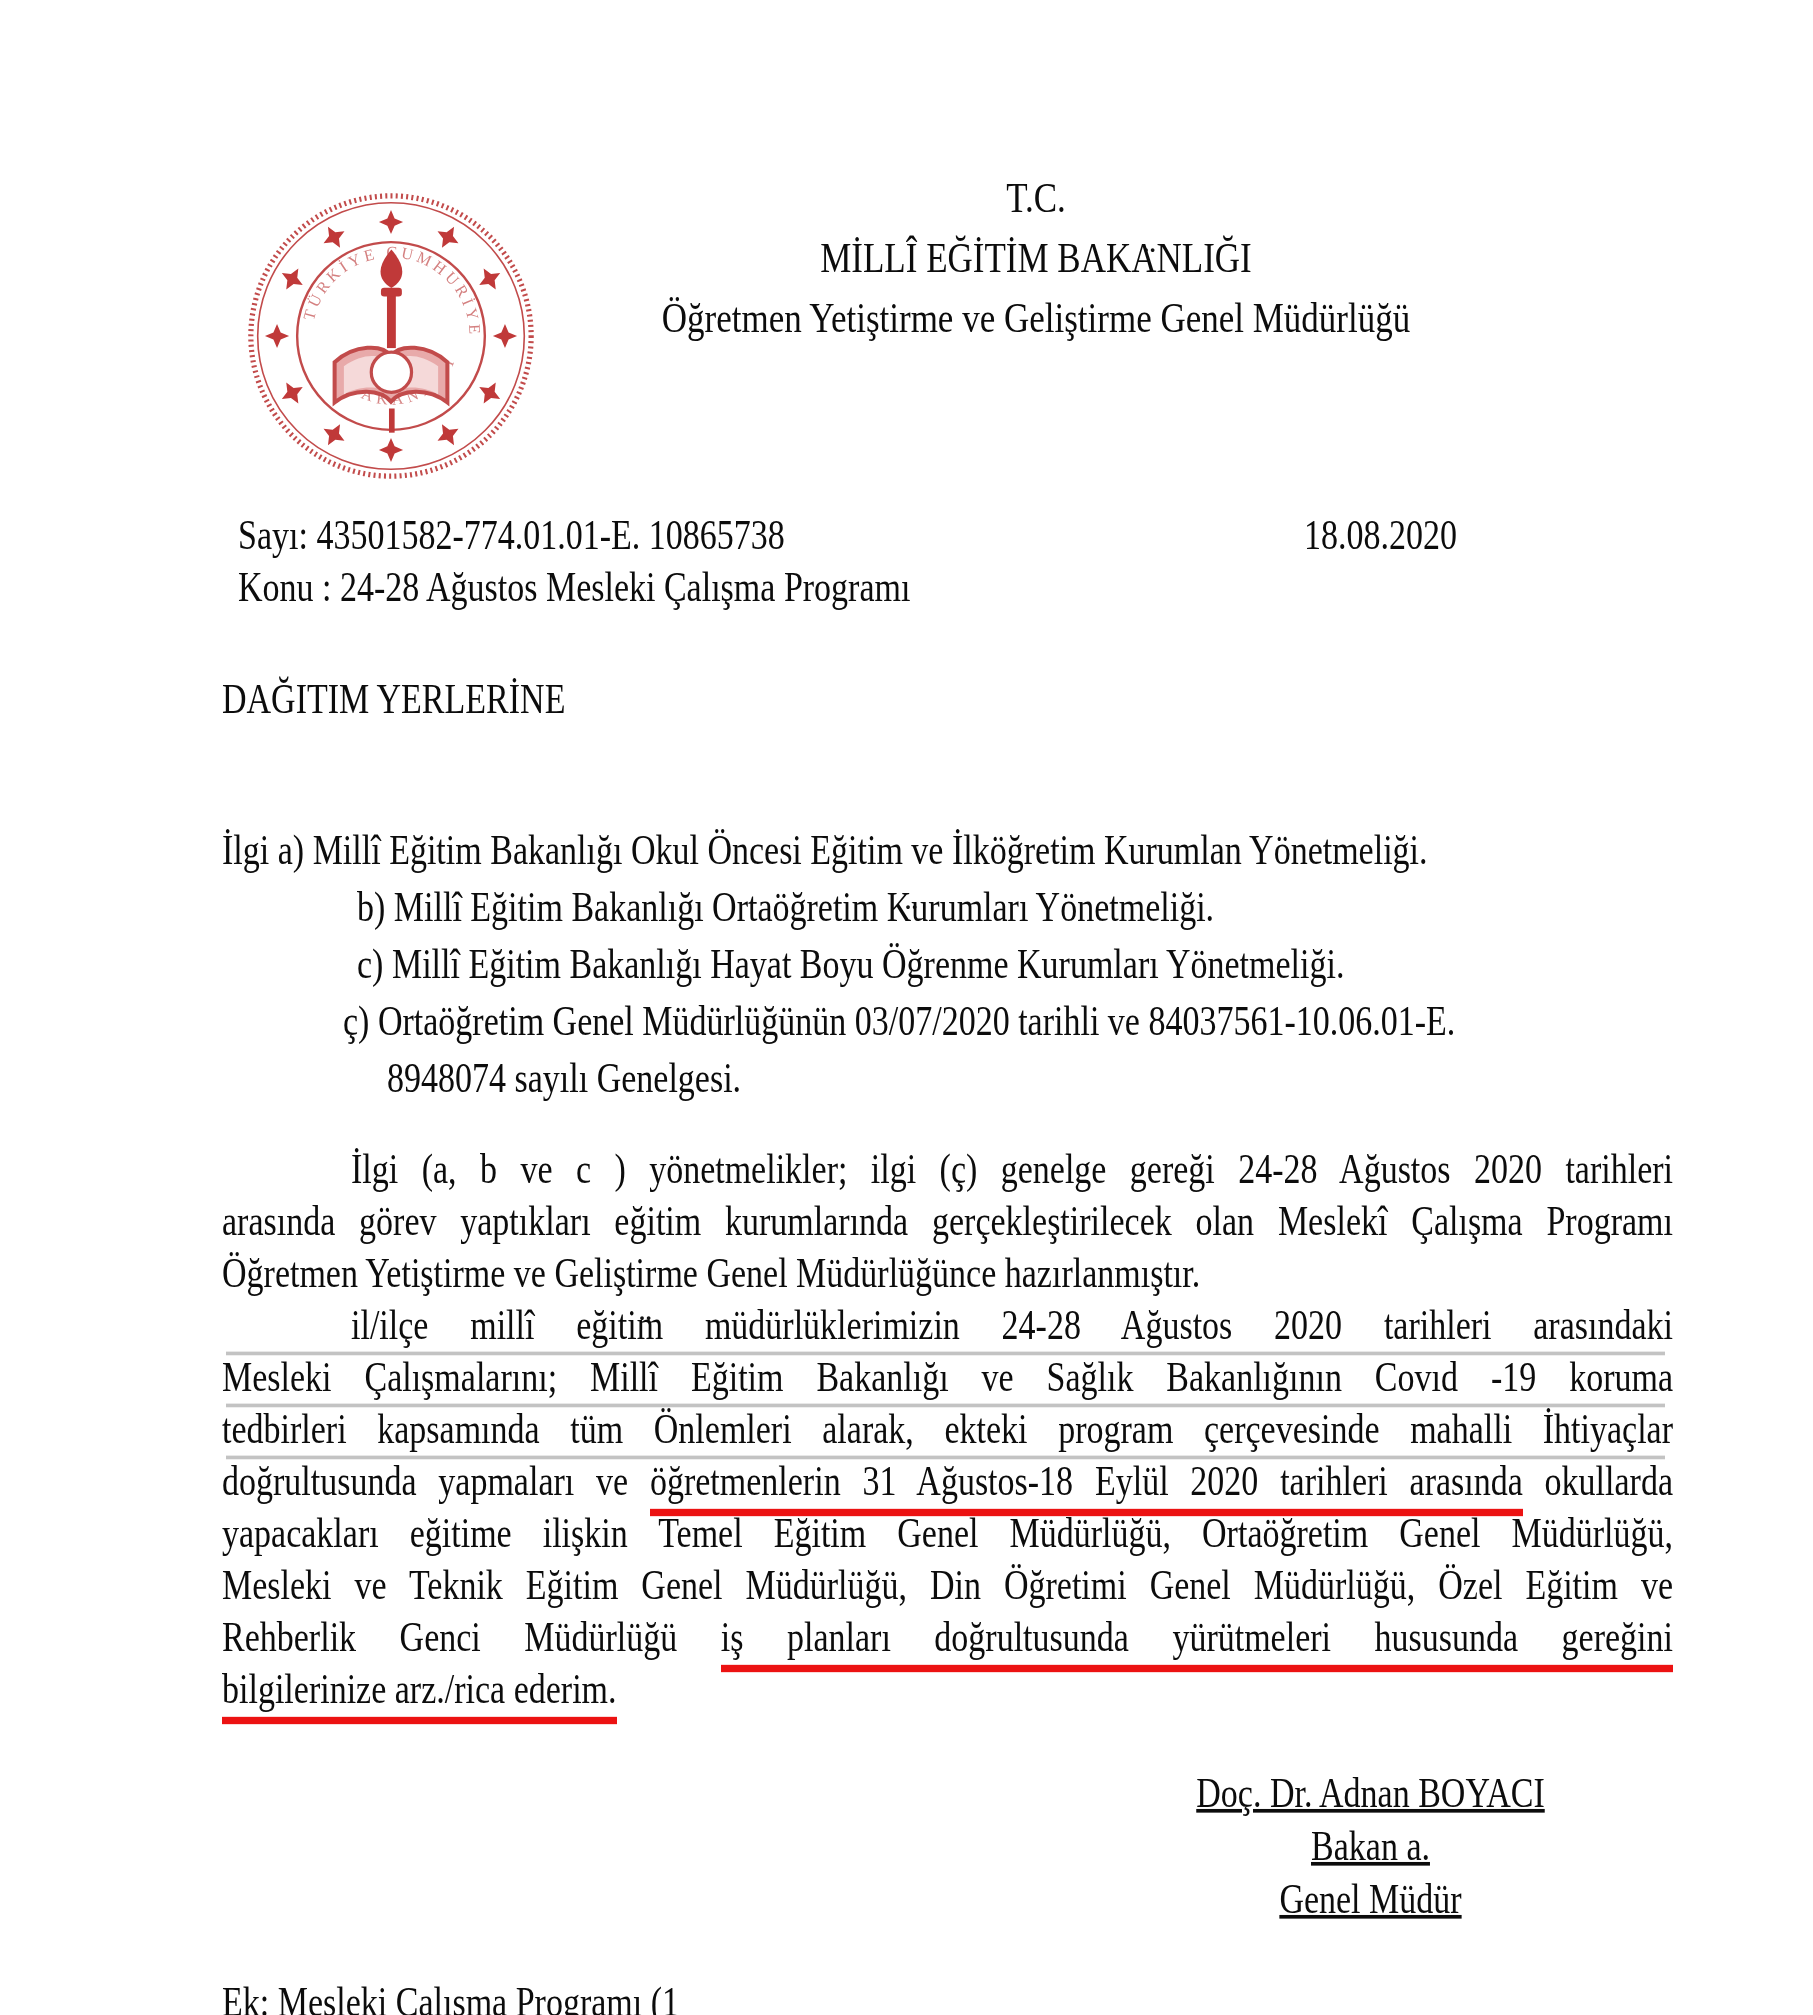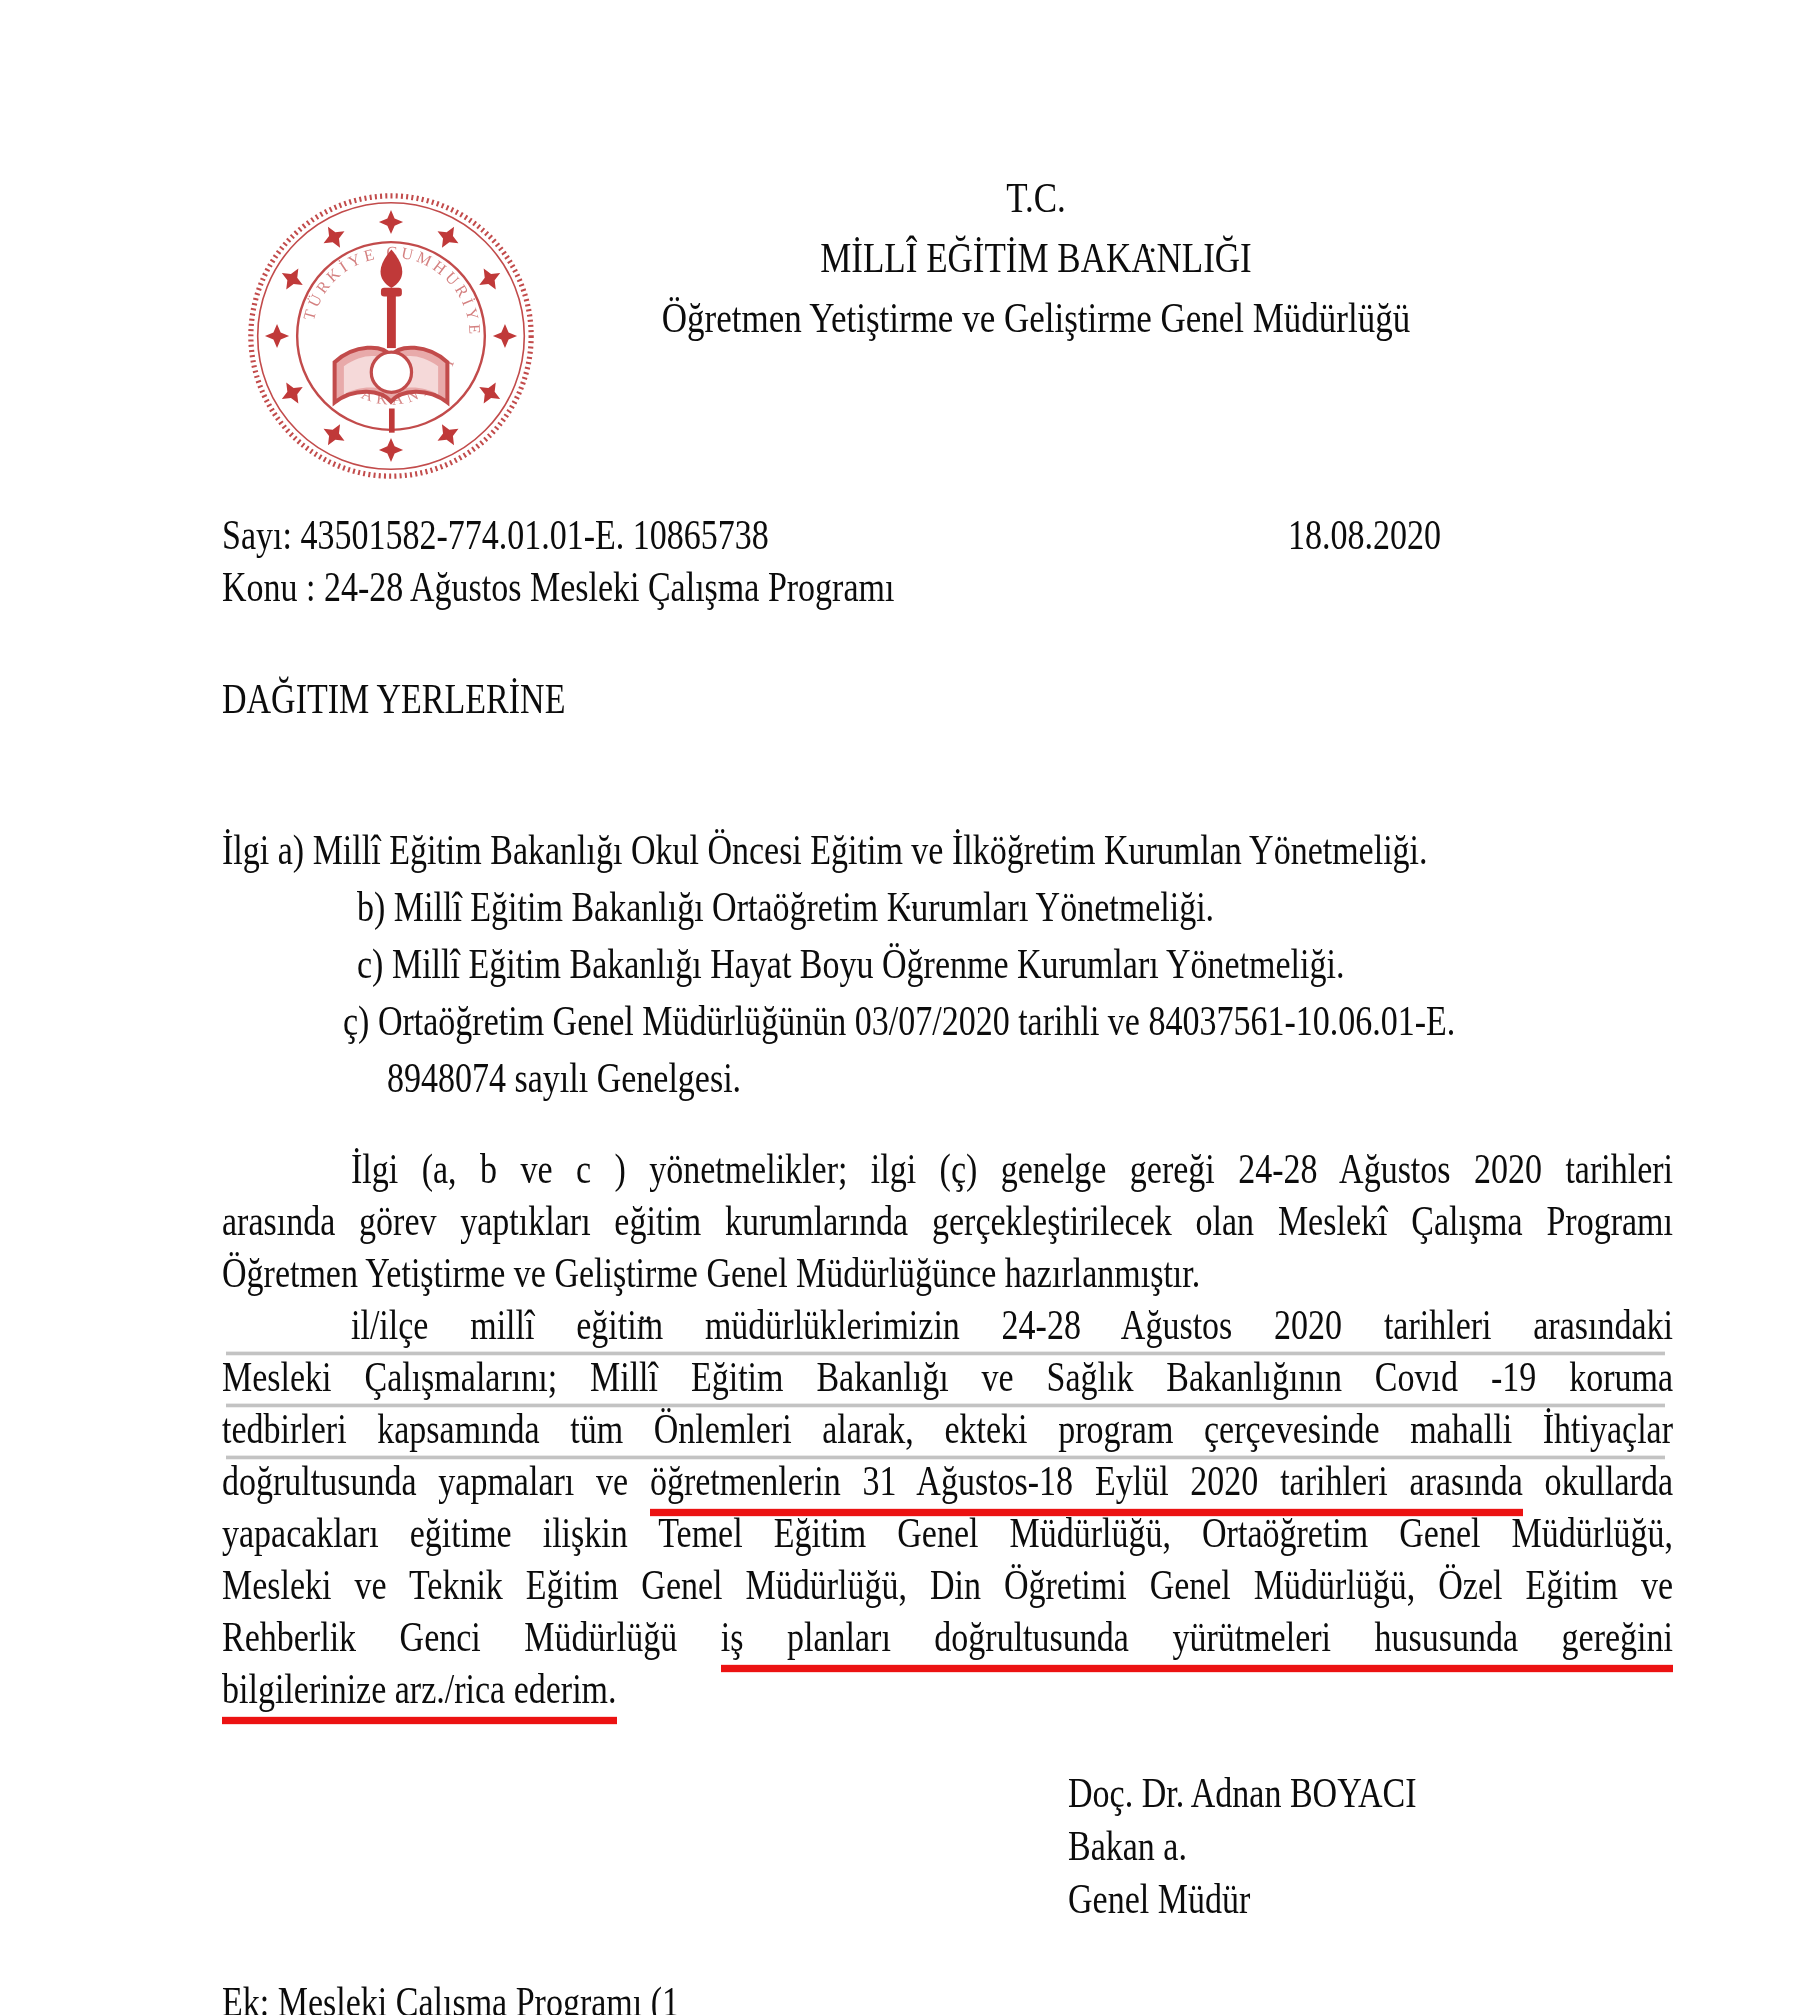--- a/index.html
+++ b/index.html
@@ -16,39 +16,39 @@
   .line{position:relative;font-size:34px;line-height:52px;white-space:nowrap;}
   .wrapok{white-space:normal;}
   .just{white-space:normal;text-align:justify;text-align-last:justify;text-justify:inter-word;}
   .ind{text-indent:129px;}
   
   .hdr{margin-top:169px;margin-left:177px;text-align:center;}
   .hdr .line{font-size:35px;line-height:60px;}
   
   .seal{position:absolute;left:244px;top:189px;width:294px;height:294px;}
   
-  .refblk{margin-top:161px;}
+  .refblk{margin-top:161px;margin-left:16px;}
   .date{position:absolute;left:1066px;top:0;}
   
   .salut{margin-top:60px;text-align:left;}
   
   .ilgiblk{margin-top:95px;font-family:Liberation Serif, serif;}
   .ilgiblk .line{line-height:57px;}
   .p335{padding-left:135px;}
   .p300{padding-left:121px;}
   .p410{padding-left:165px;}
   
   .bodyblk{margin-top:38px;}
   .ghost::after{
     content:"";position:absolute;left:4px;right:8px;bottom:1.6px;height:3.6px;
     background:#878787;opacity:.5;
   }
   .redline{border-bottom:6.9px solid #ec1212;padding-bottom:3.6px;}
   
-  .sigblk{margin-top:50px;margin-left:846px;width:605px;}
+  .sigblk{margin-top:50px;margin-left:846px;width:605px;text-align:center;text-decoration:underline;}
   .sigblk .line{line-height:53px;white-space:nowrap;}
   
   .ekblk{margin-top:52px;}
   .ek2{padding-left:66px;}
   
   .artifact{position:absolute;font-size:38px;color:#141414;line-height:1;}
   .a1{left:1143px;top:240px;}
   .a2{left:905px;top:897px;}
   .a3{left:639px;top:1308px;}
 </style>

